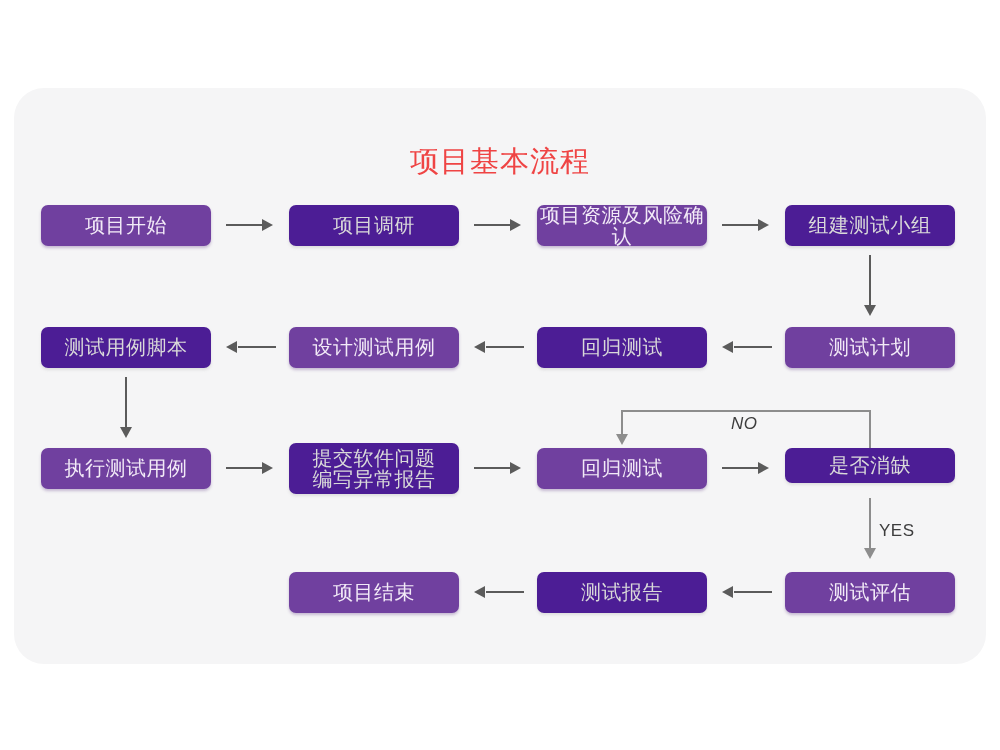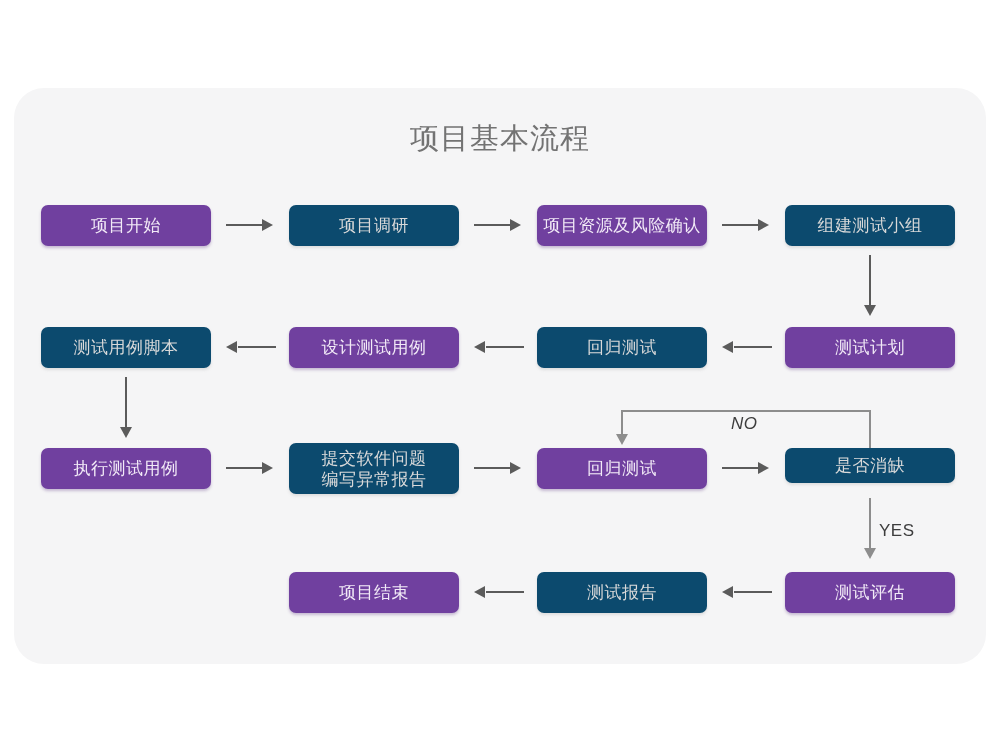--- a/index.html
+++ b/index.html
@@ -24,48 +24,48 @@
     left: 14px;
     top: 88px;
     width: 972px;
     height: 576px;
     background: #f5f5f6;
     border-radius: 30px;
   }
   #chart-title {
     position: absolute;
     left: 0;
-    top: 119px;
+    top: 142px;
     width: 1000px;
     text-align: center;
     font-size: 29px;
-    color: #737373;
+    color: #ef4444;
     letter-spacing: 1px;
     font-family: "Liberation Sans", "DejaVu Sans", sans-serif;
   }
   .node {
     position: absolute;
     display: flex;
     align-items: center;
     justify-content: center;
     text-align: center;
     border-radius: 7px;
-    font-size: 17px;
+    font-size: 20px;
     line-height: 21px;
     letter-spacing: 0.5px;
     box-sizing: border-box;
     user-select: none;
   }
   .node.purple {
     background: #70409f;
     color: #f2eaf7;
     box-shadow: 0 2px 3px rgba(90,50,130,0.30);
   }
   .node.gray {
-    background: #0c4a6e;
+    background: #4c1d95;
     color: #d9d9d9;
     box-shadow: 0 2px 3px rgba(140,140,140,0.22);
   }
   .node .ln {
     display: block;
   }
   .arrow-h {
     position: absolute;
     height: 2px;
     background: #5b5b5b;

